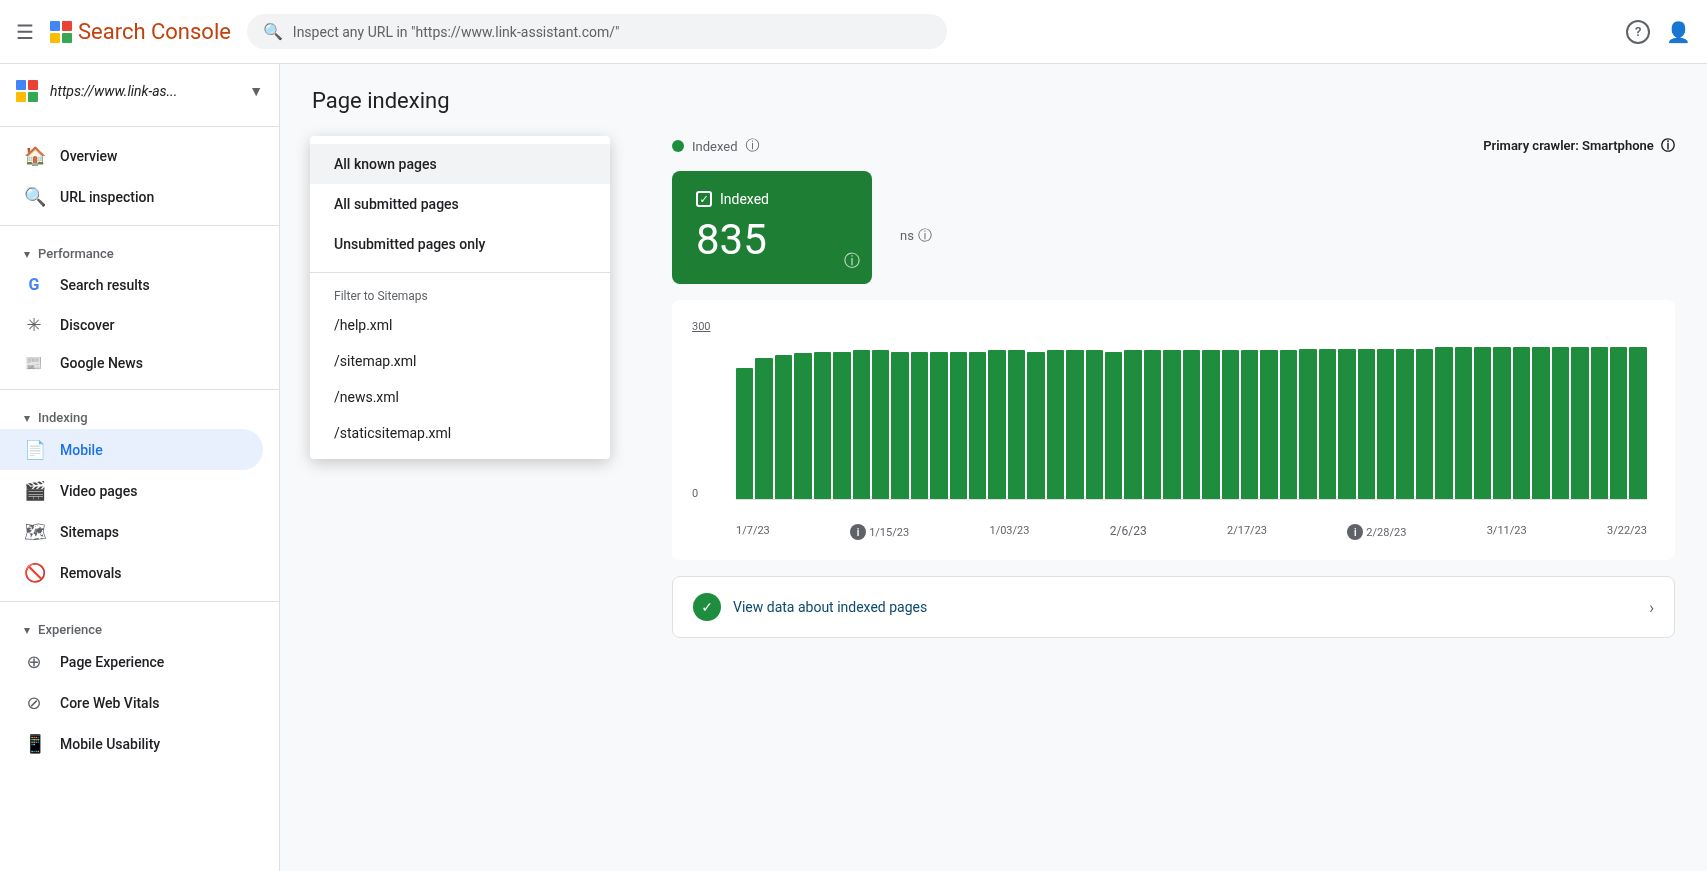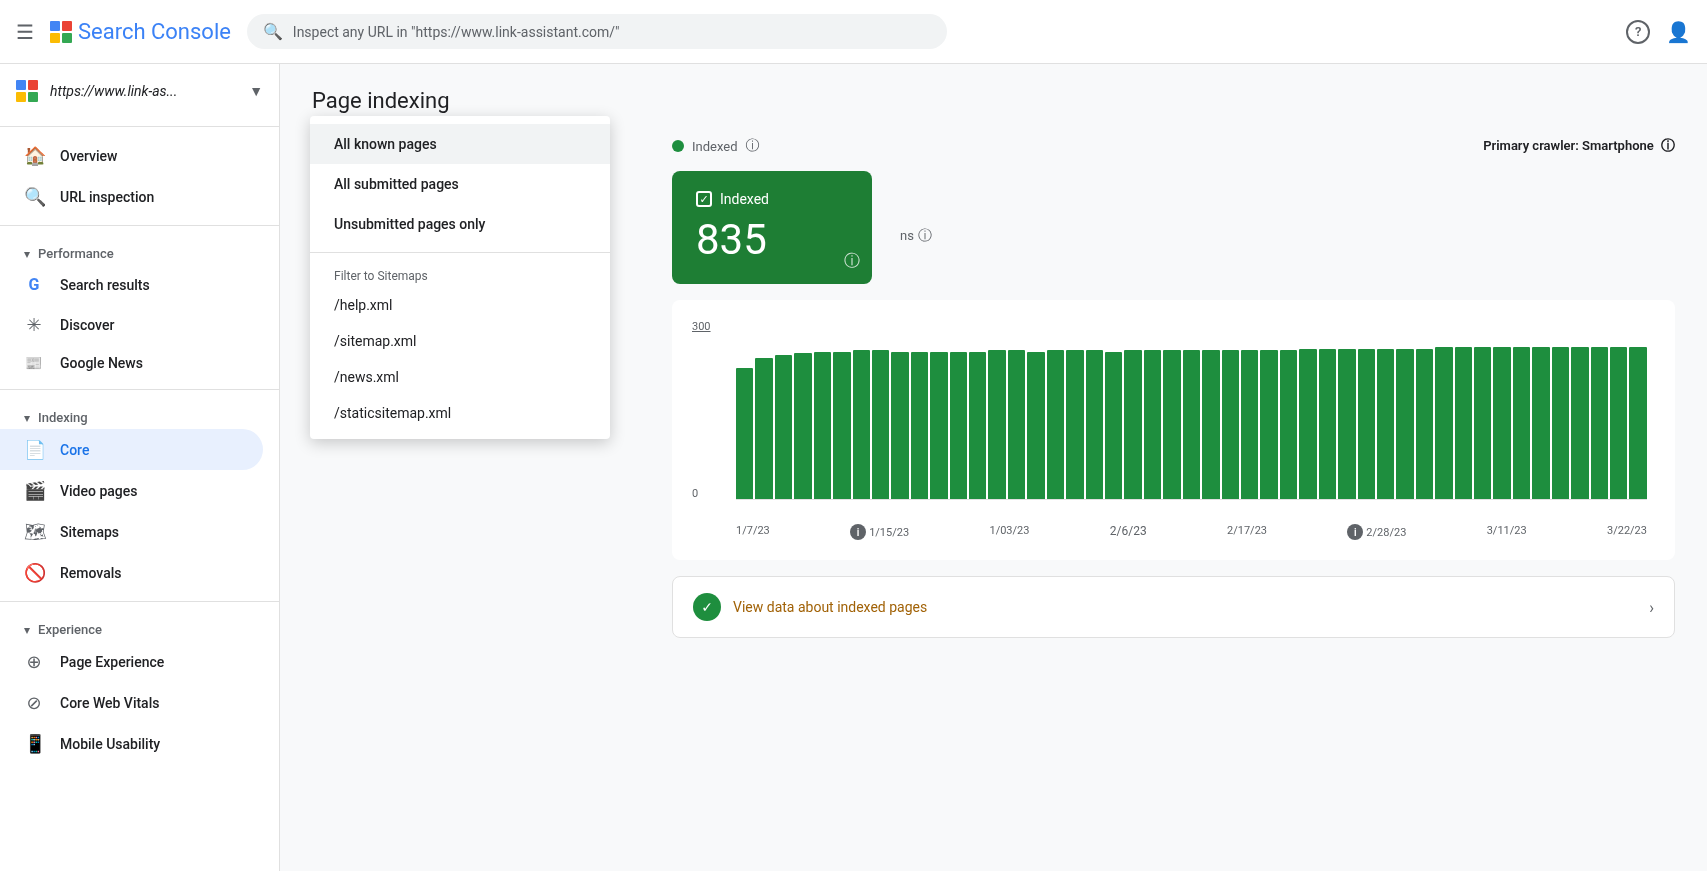--- a/index.html
+++ b/index.html
@@ -4,21 +4,21 @@
   <style>
     * { box-sizing: border-box; margin: 0; padding: 0; }
     body { font-family: 'Google Sans', Roboto, Arial, sans-serif; background: #f8f9fa; color: #202124; font-size: 14px; height: 871px; overflow: hidden; display: flex; flex-direction: column; }
 
     
     .topbar {
       display: flex; align-items: center; padding: 0 16px; height: 64px;
       background: #fff; border-bottom: 1px solid #e0e0e0; gap: 16px; flex-shrink: 0; z-index: 10;
     }
     .menu-icon { cursor: pointer; color: #5f6368; font-size: 20px; }
-    .google-logo { display: flex; align-items: center; gap: 2px; font-size: 22px; font-weight: 400; color: #3b82f6; white-space: nowrap; }
+    .google-logo { display: flex; align-items: center; gap: 2px; font-size: 22px; font-weight: 400; color: #c2410c; white-space: nowrap; }
     .logo-squares { display: grid; grid-template-columns: 1fr 1fr; gap: 2px; width: 22px; height: 22px; margin-right: 4px; }
     .logo-sq { width: 10px; height: 10px; border-radius: 1px; }
     .sq-blue { background: #4285f4; }
     .sq-red { background: #ea4335; }
     .sq-yellow { background: #fbbc04; }
     .sq-green { background: #34a853; }
 
     .search-bar {
       flex: 1; max-width: 700px; background: #f1f3f4; border-radius: 24px;
       display: flex; align-items: center; padding: 8px 16px; gap: 10px; cursor: text;
@@ -61,21 +61,21 @@
     }
     .nav-section-header .chevron { font-size: 12px; }
 
     
     .content { flex: 1; overflow-y: auto; padding: 24px 32px; position: relative; background: #f8f9fa; }
 
     .page-title { font-size: 22px; font-weight: 400; color: #202124; margin-bottom: 24px; }
 
     
     .dropdown-overlay {
-      position: absolute; top: 52px; left: 30px; background: #fff;
+      position: absolute; top: 72px; left: 30px; background: #fff;
       border-radius: 4px; box-shadow: 0 4px 16px rgba(0,0,0,0.2);
       width: 300px; z-index: 100; padding: 8px 0;
     }
     .dropdown-item {
       padding: 12px 24px; cursor: pointer; font-size: 14px; color: #202124;
       font-weight: 500;
     }
     .dropdown-item.active { background: #f1f3f4; }
     .dropdown-divider { height: 1px; background: #e0e0e0; margin: 8px 0; }
     .dropdown-section-label {
@@ -104,21 +104,21 @@
     .help-icon-white { position: absolute; bottom: 12px; right: 12px; color: rgba(255,255,255,0.8); font-size: 16px; }
 
     .chart-container { background: #fff; border-radius: 8px; padding: 20px; margin-bottom: 16px; position: relative; }
 
     .view-data-btn {
       display: flex; align-items: center; gap: 12px; background: #fff;
       border-radius: 8px; padding: 16px 20px; cursor: pointer;
       border: 1px solid #e0e0e0; margin-top: 8px;
     }
     .view-data-icon { background: #1e8e3e; color: #fff; border-radius: 50%; width: 28px; height: 28px; display: flex; align-items: center; justify-content: center; font-size: 14px; }
-    .view-data-text { flex: 1; font-size: 14px; color: #a16207; }
+    .view-data-text { flex: 1; font-size: 14px; color: #0c4a6e; }
     .view-data-arrow { color: #5f6368; font-size: 16px; }
 
     
     .info-icon-sm { color: #5f6368; font-size: 14px; cursor: pointer; }
     .legend-dot { width: 12px; height: 12px; border-radius: 50%; }
     .dot-green { background: #1e8e3e; }
   </style>
 </head>
 <body>
 
@@ -193,21 +193,21 @@
 
     <div class="nav-divider"></div>
 
     <div class="nav-section-header">
       <span class="chevron">▾</span>
       <span>Indexing</span>
     </div>
 
     <div class="nav-item active">
       <span class="nav-icon">📄</span>
-      <span>Core</span>
+      <span>Mobile</span>
     </div>
 
     <div class="nav-item">
       <span class="nav-icon">🎬</span>
       <span>Video pages</span>
     </div>
 
     <div class="nav-item">
       <span class="nav-icon">🗺</span>
       <span>Sitemaps</span>

